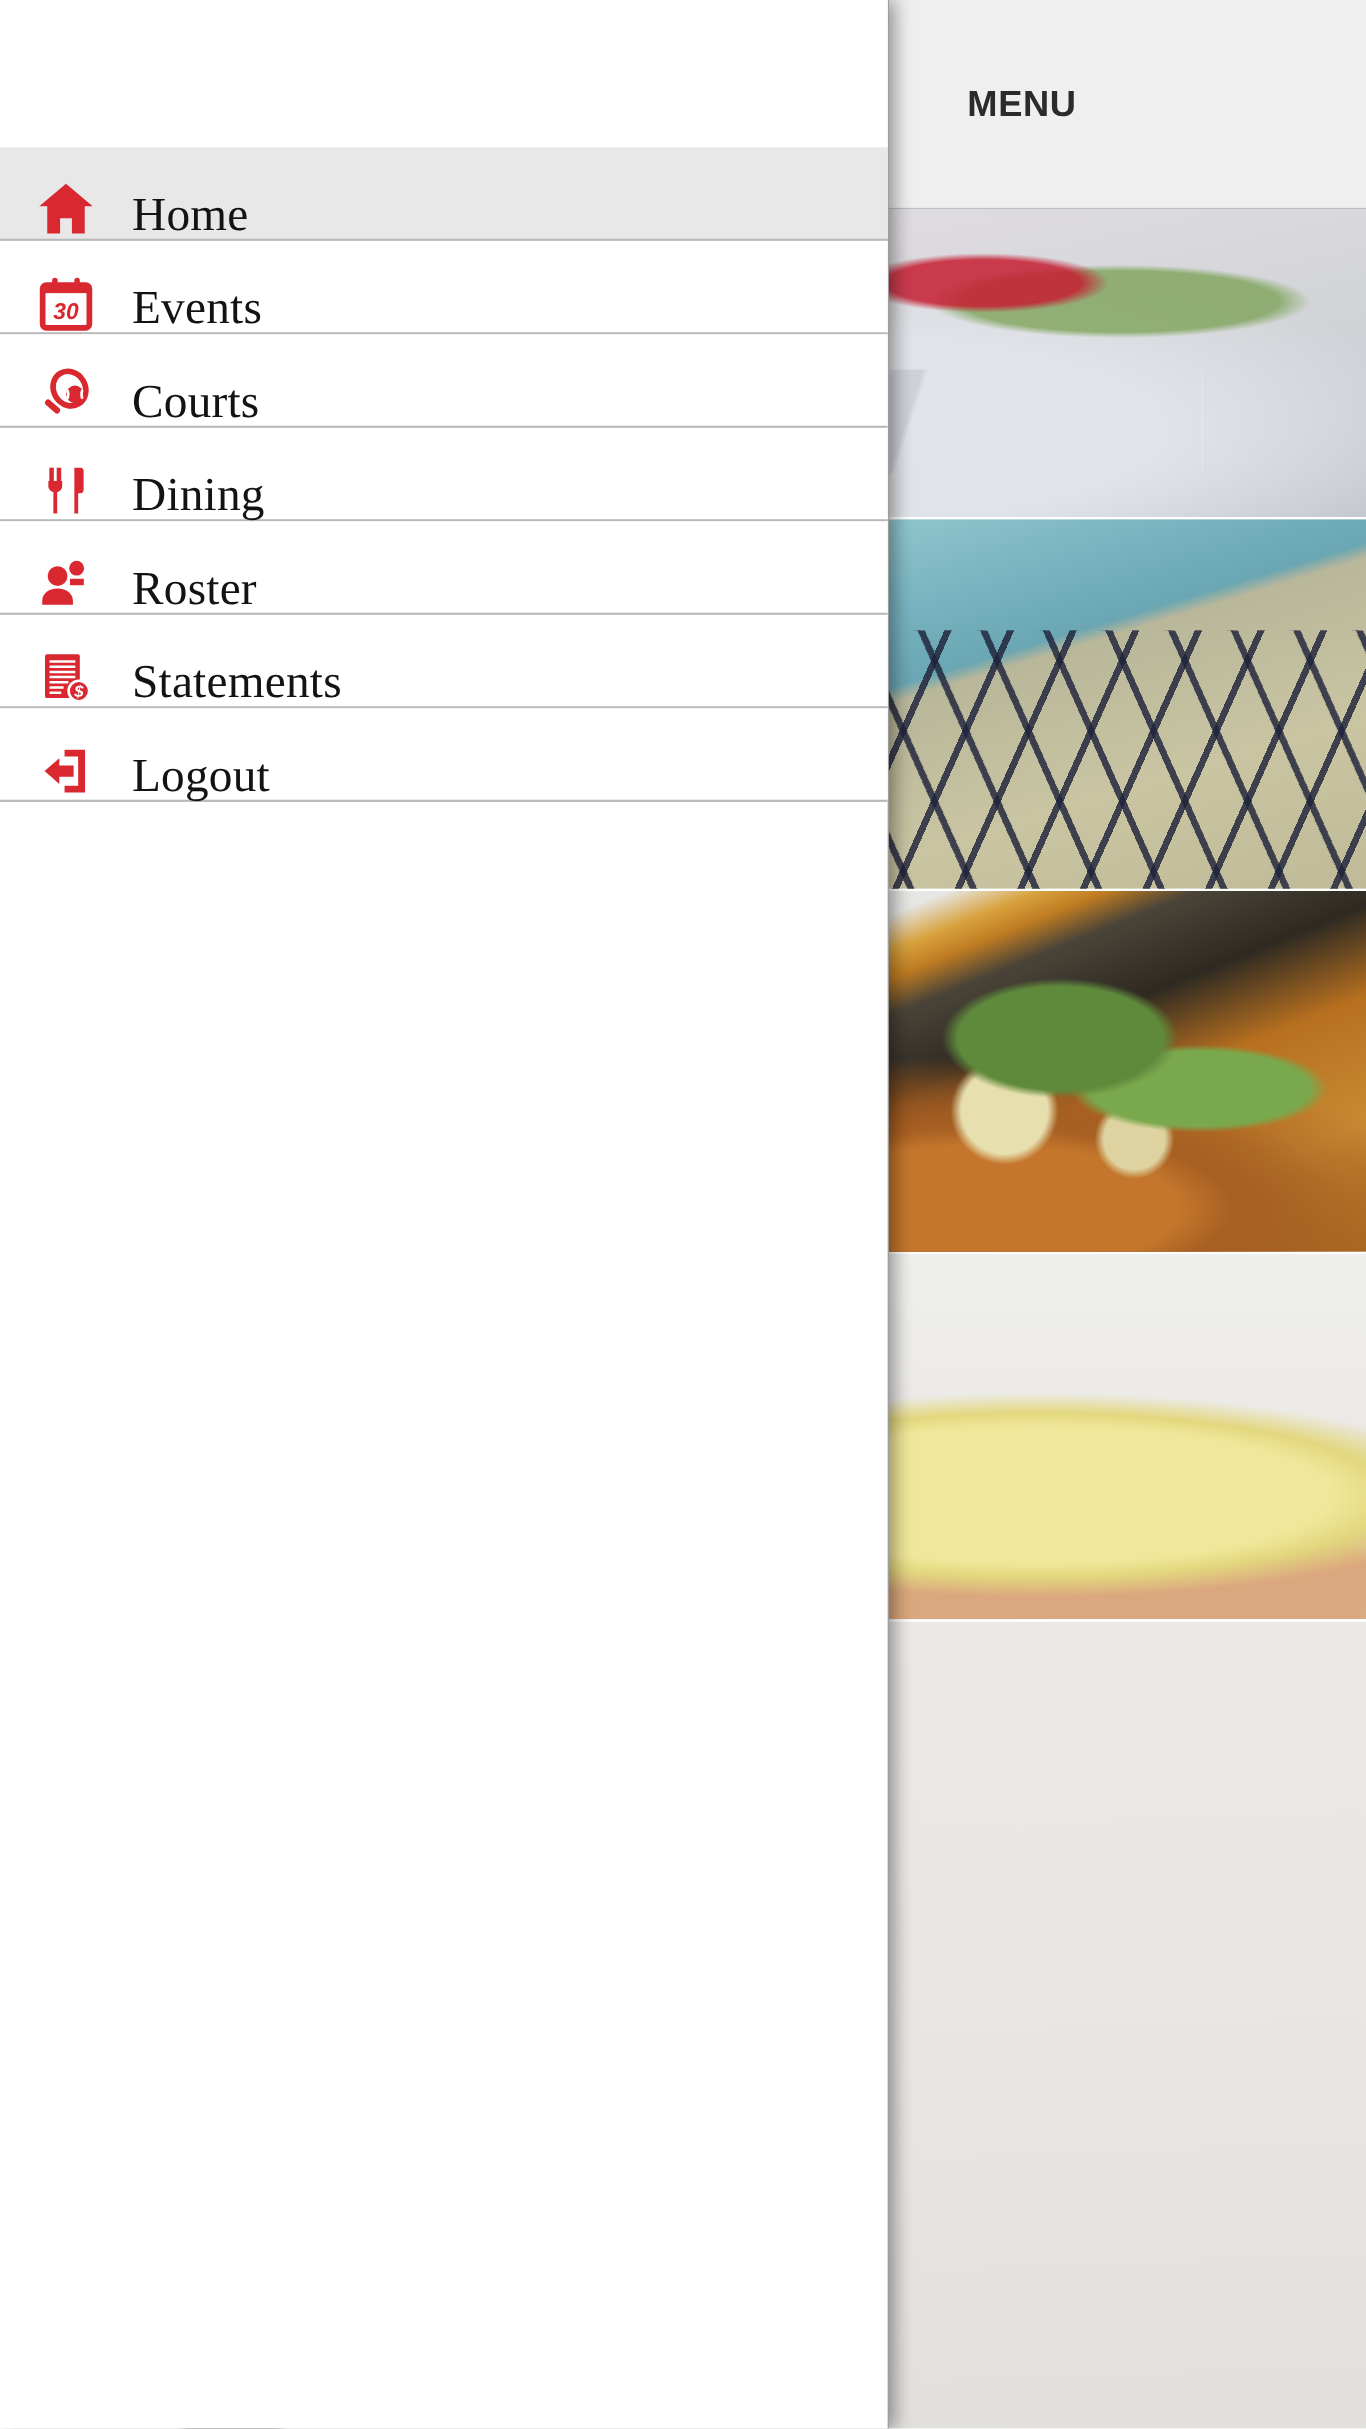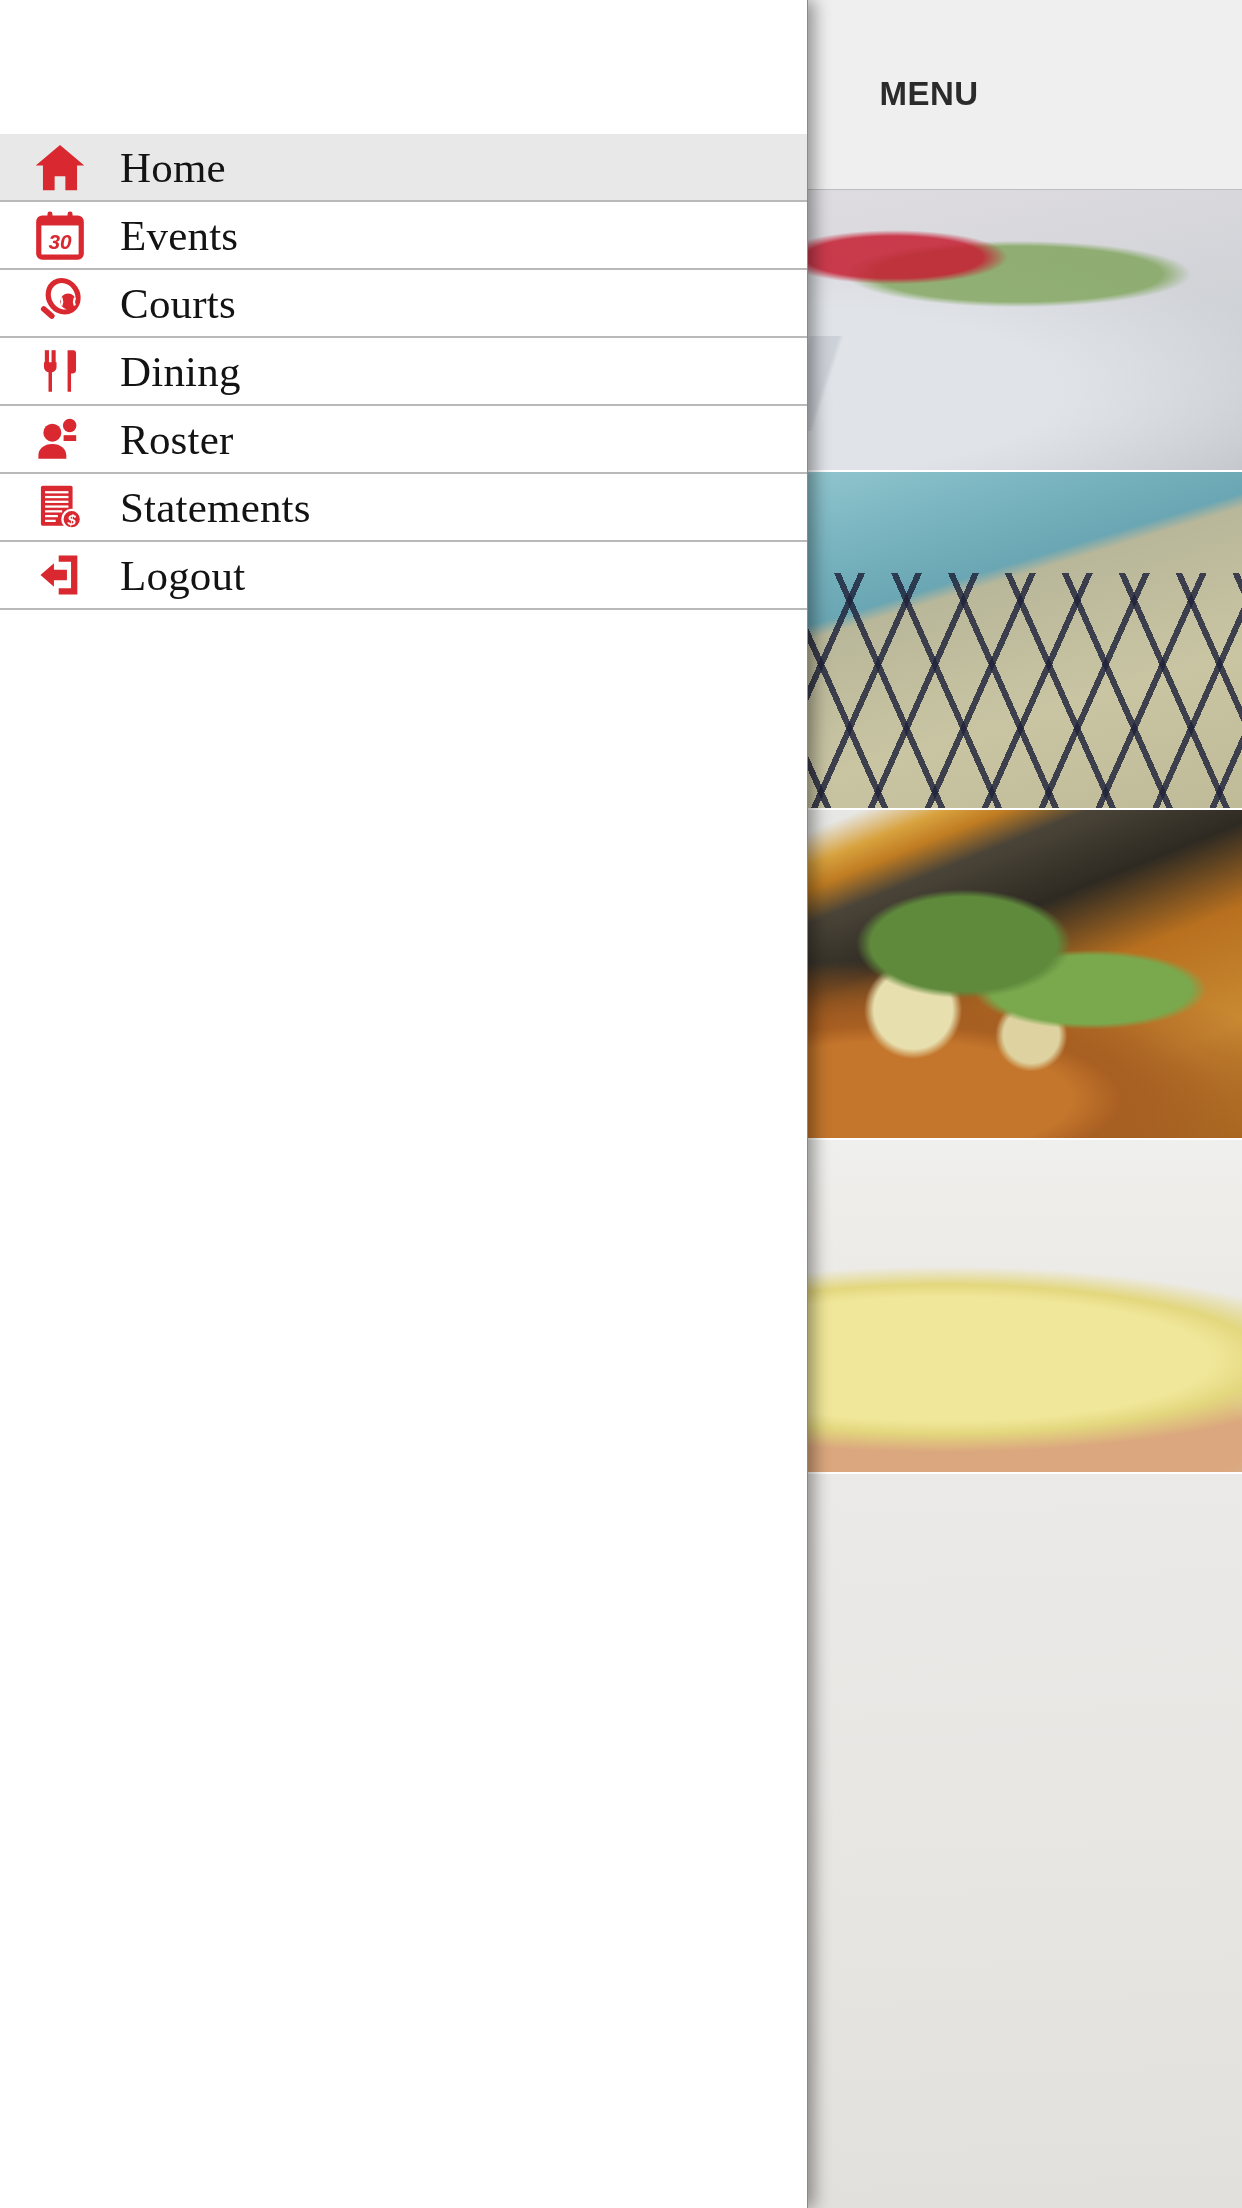--- a/index.html
+++ b/index.html
@@ -132,22 +132,22 @@
     position:absolute; left:0; top:0; width:808px; height:2208px;
     background:#ffffff;
     box-shadow:6px 0 16px rgba(0,0,0,0.40);
     border-right:1px solid #8a8a8a;
   }
   #drawer-spacer { height:134px; background:#ffffff; }
 
   #nav-list { width:100%; }
   .nav-item {
     position:relative;
-    display:flex; align-items:center;
-    height:68px; width:100%;
+    display:flex; align-items:flex-end;
+    height:85px; width:100%;
     background:#ffffff;
     border-bottom:2px solid #b9b9b9;
   }
   .nav-item.selected { background:#e8e8e8; }
   .nav-icon {
     width:120px; min-width:120px;
     display:flex; align-items:center; justify-content:center;font-style:italic;
   }
   .nav-icon svg { display:block; }
   .nav-label {

